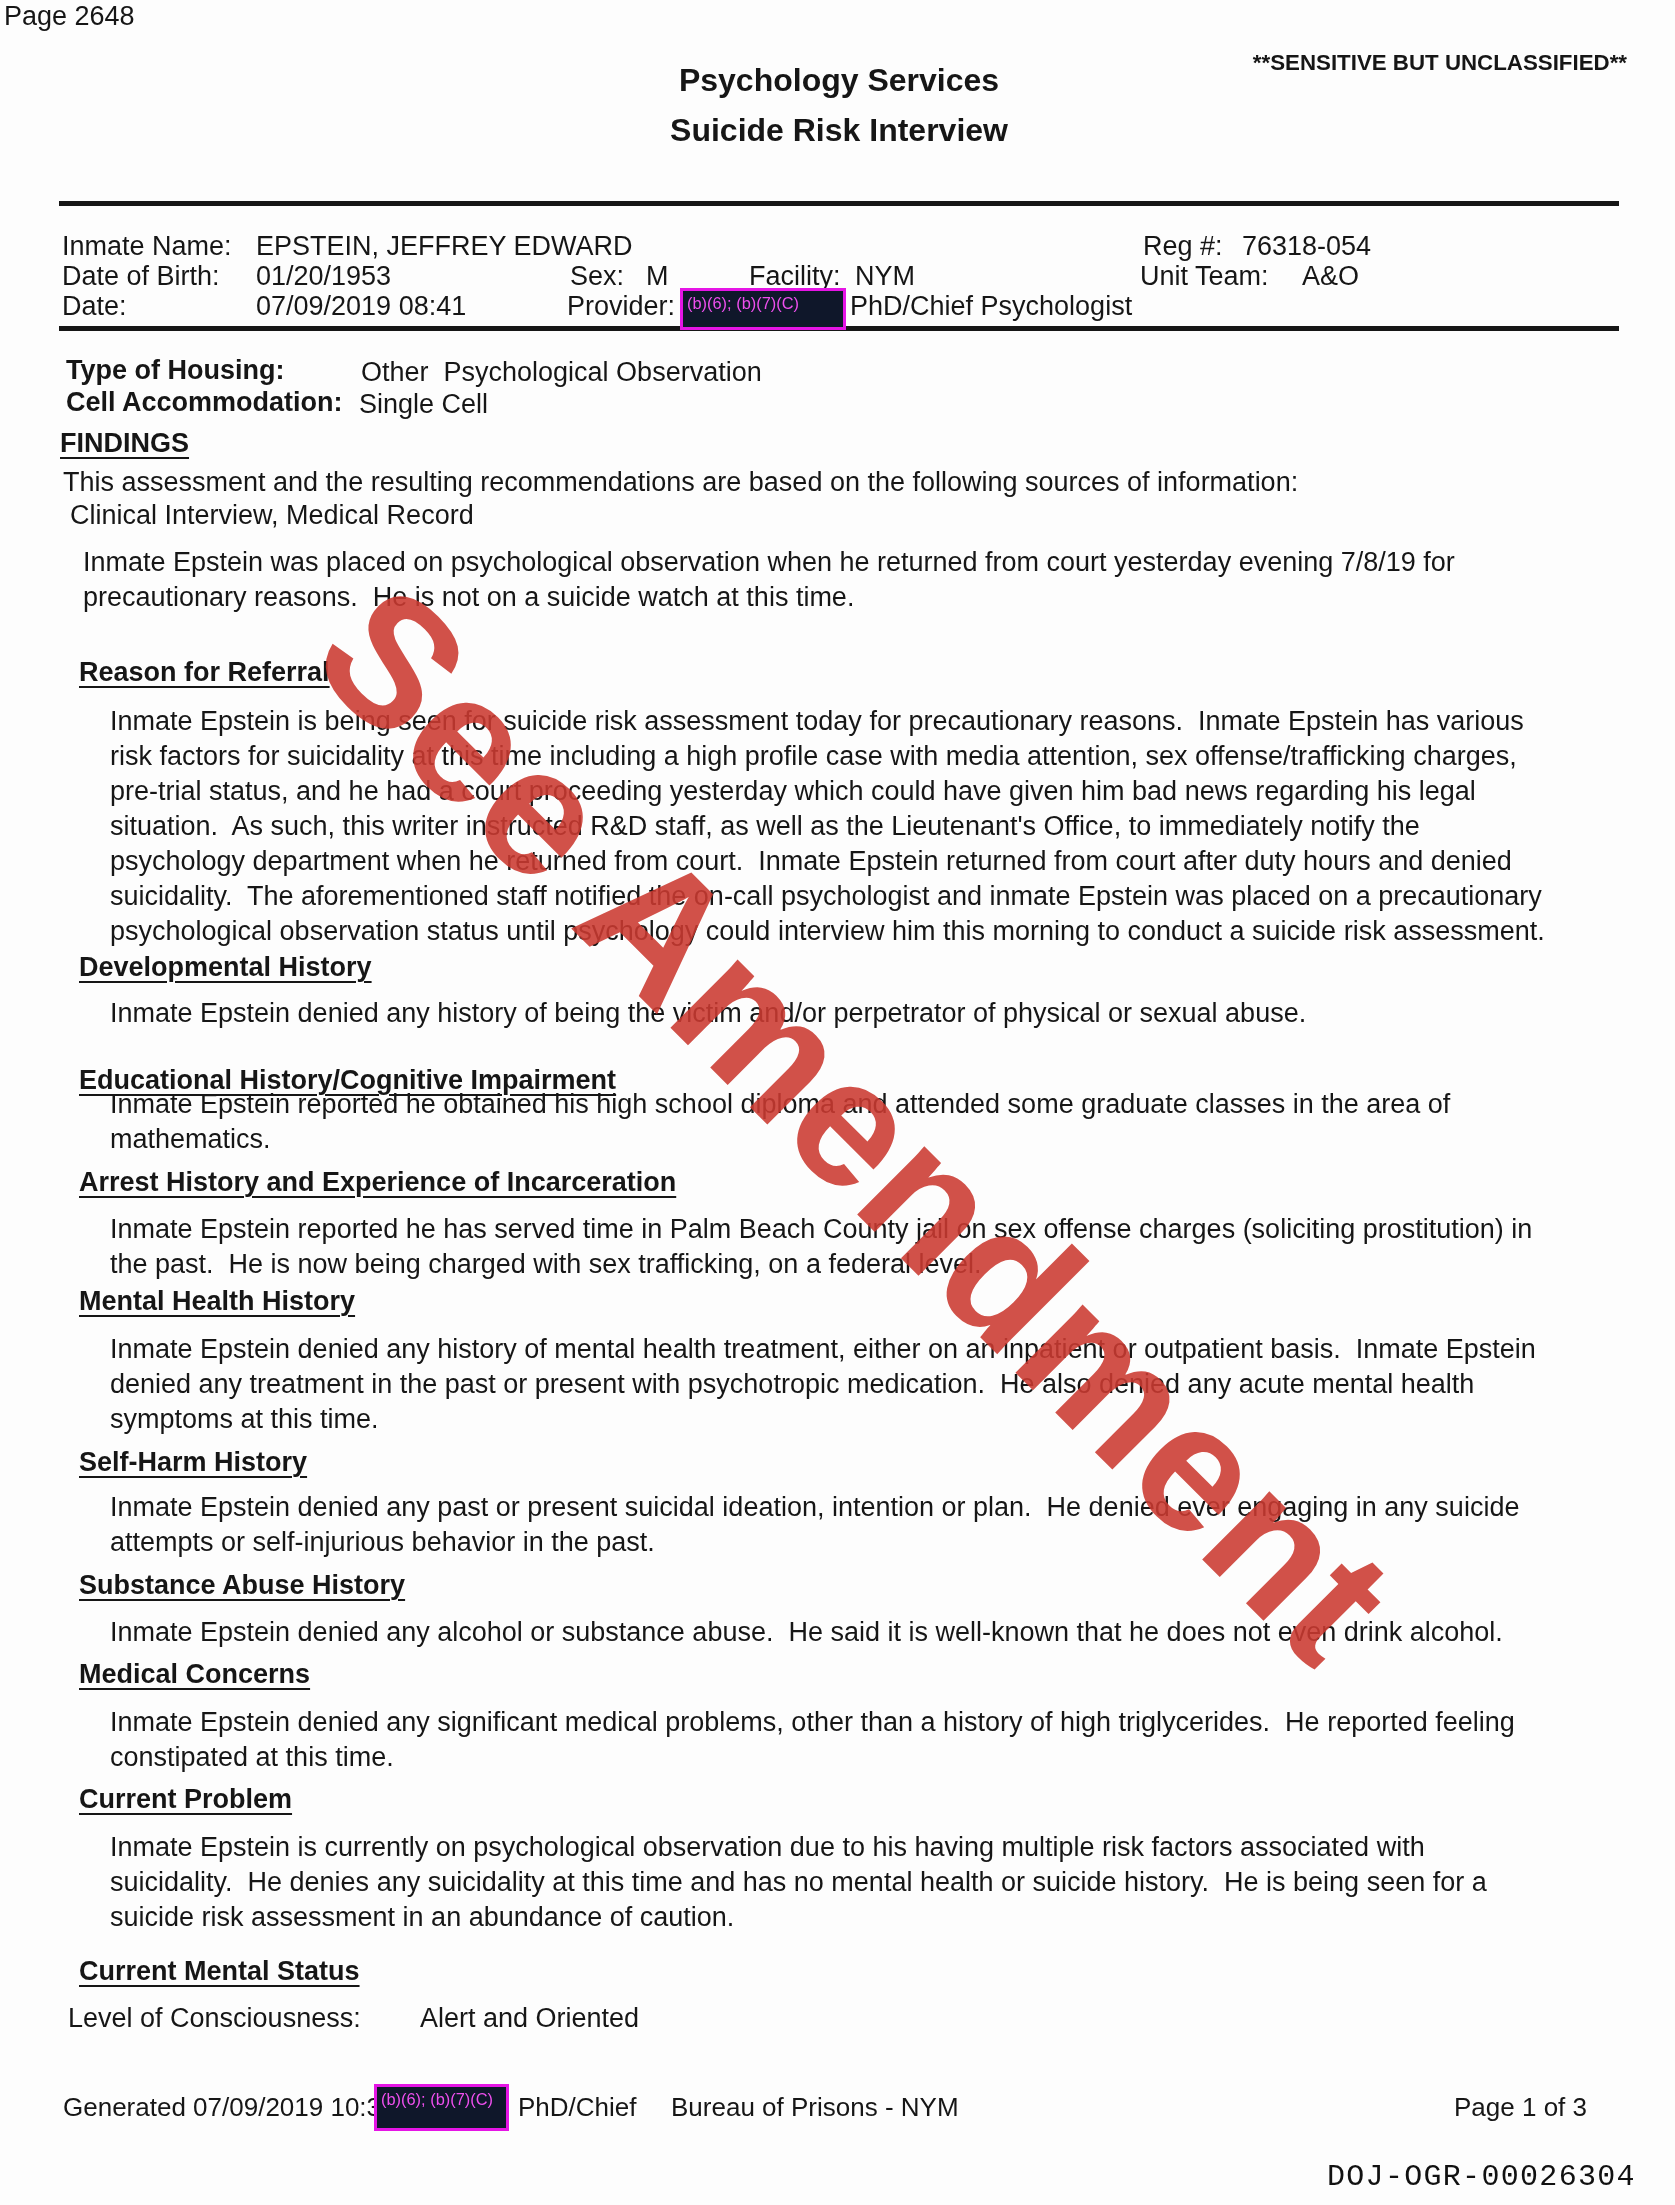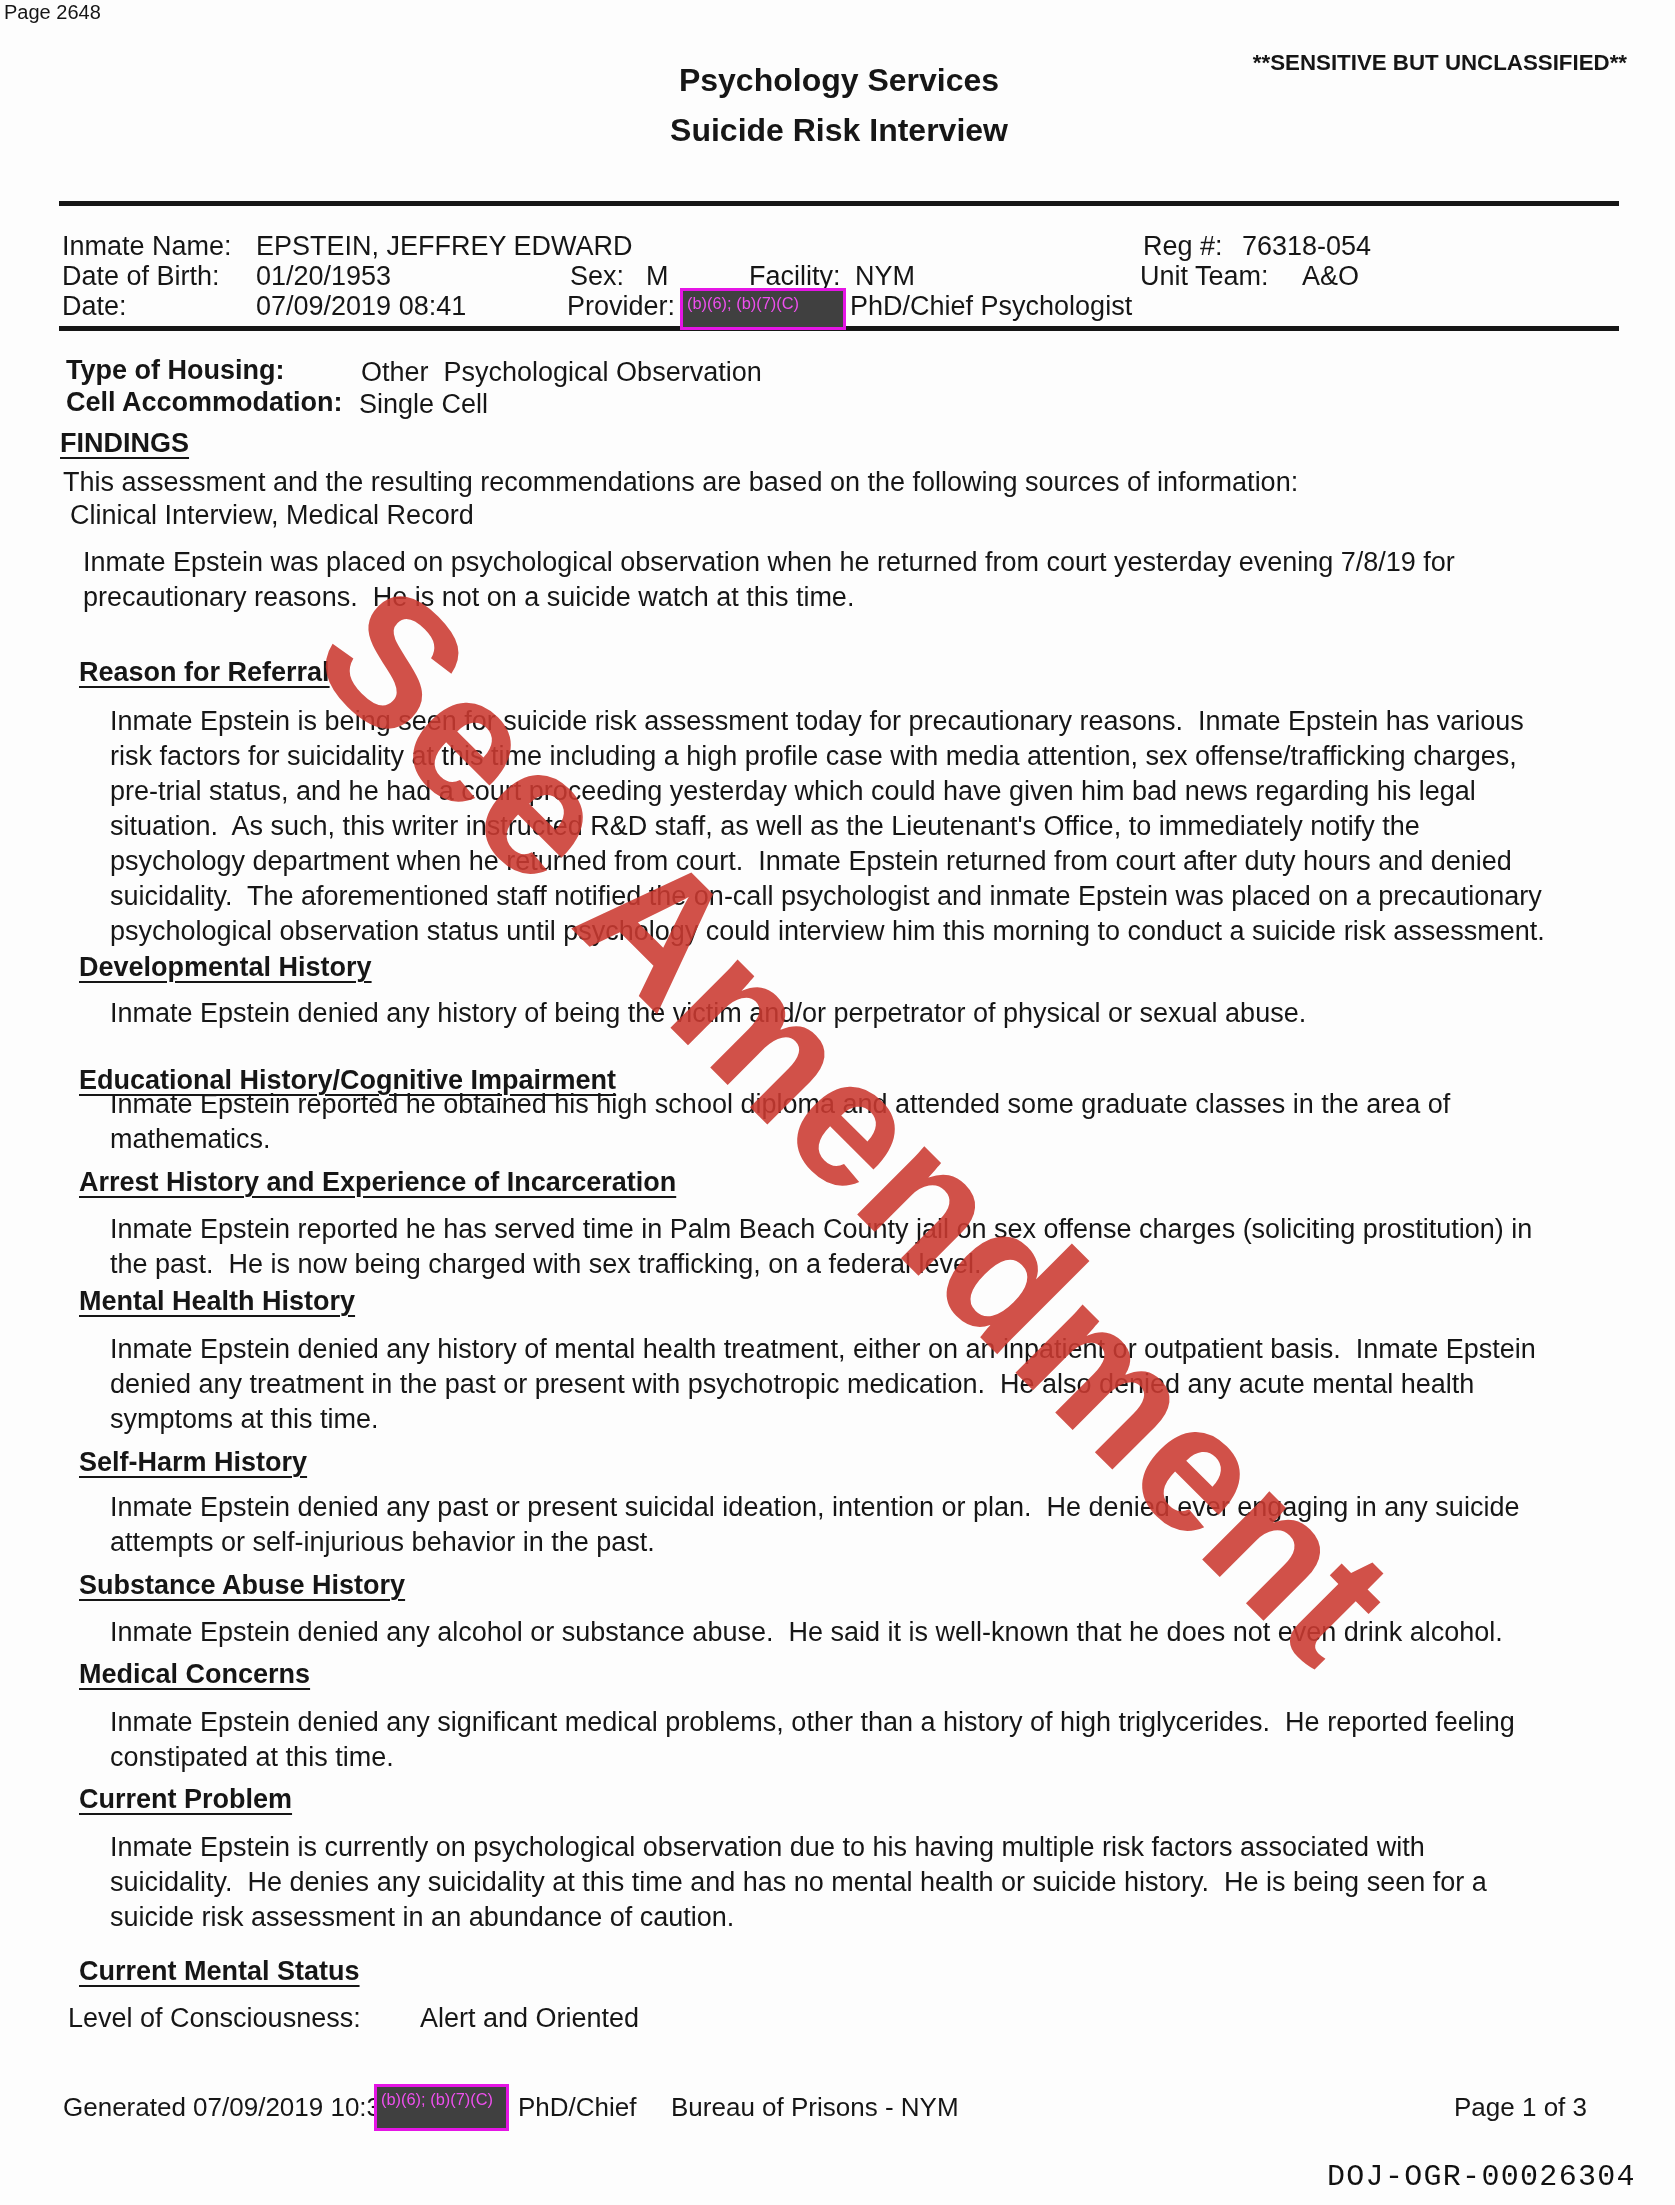--- a/index.html
+++ b/index.html
@@ -22,21 +22,21 @@
     text-decoration-thickness:2px;
     text-underline-offset:4.6px;
     white-space:pre;
   }
   .sec-p{position:absolute;left:110px;white-space:pre-wrap;font-size:27px;line-height:35px;width:1557px;}
   .rule{position:absolute;left:59px;width:1560px;height:5.3px;background:#161616;}
   .hdr{position:absolute;left:59px;width:1560px;text-align:center;font-weight:bold;font-size:32px;line-height:50px;}
   .redbox{
     position:absolute;
     border:3.3px solid var(--redaction-border);
-    background:#404040;
+    background:#0f172a;
     box-sizing:border-box;
   }
   .redbox span{
     display:block;
     color:var(--redaction-text);
     font-size:16.4px;
     line-height:20px;
     padding:2px 0 0 4px;
     white-space:pre;
   }
@@ -61,21 +61,21 @@
     color:#111;
     white-space:pre;
   }
   .footer-text{font-size:26px;}
 </style>
 </head>
 <body>
 
 <div id="page" style="--watermark-color: #cb3a31; --redaction-border: #e515e5; --redaction-text: #ee4fee;">
 
-  <div class="abs" style="left:4px;top:1.3px;font-size:20px;">Page 2648</div>
+  <div class="abs" style="left:4px;top:1.3px;font-size:27px;">Page 2648</div>
 
   <div class="abs bold" style="right:48px;top:50px;font-size:22.3px;">**SENSITIVE BUT UNCLASSIFIED**</div>
 
   <div class="hdr" style="top:55px;">
     <div>Psychology Services</div>
     <div>Suicide Risk Interview</div>
   </div>
 
   <div class="rule" style="top:201px;"></div>
   <div class="rule" style="top:326px;"></div>

